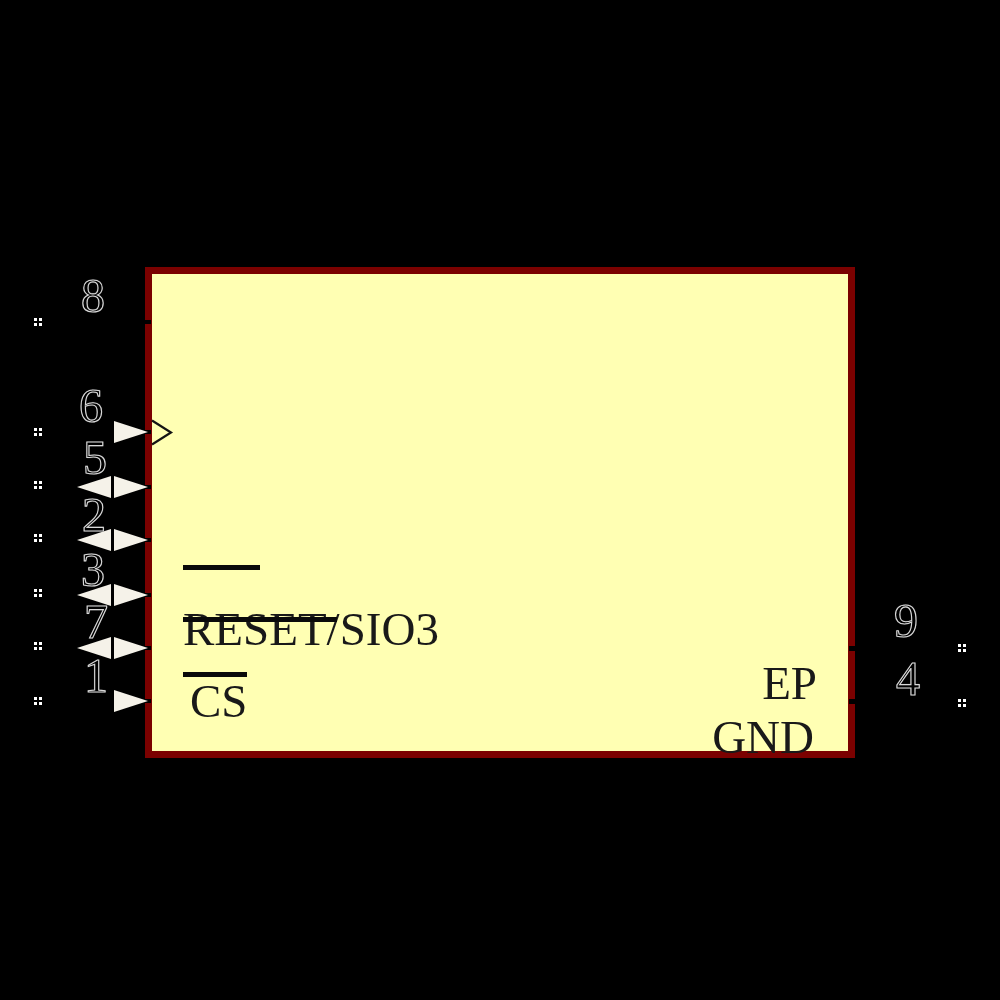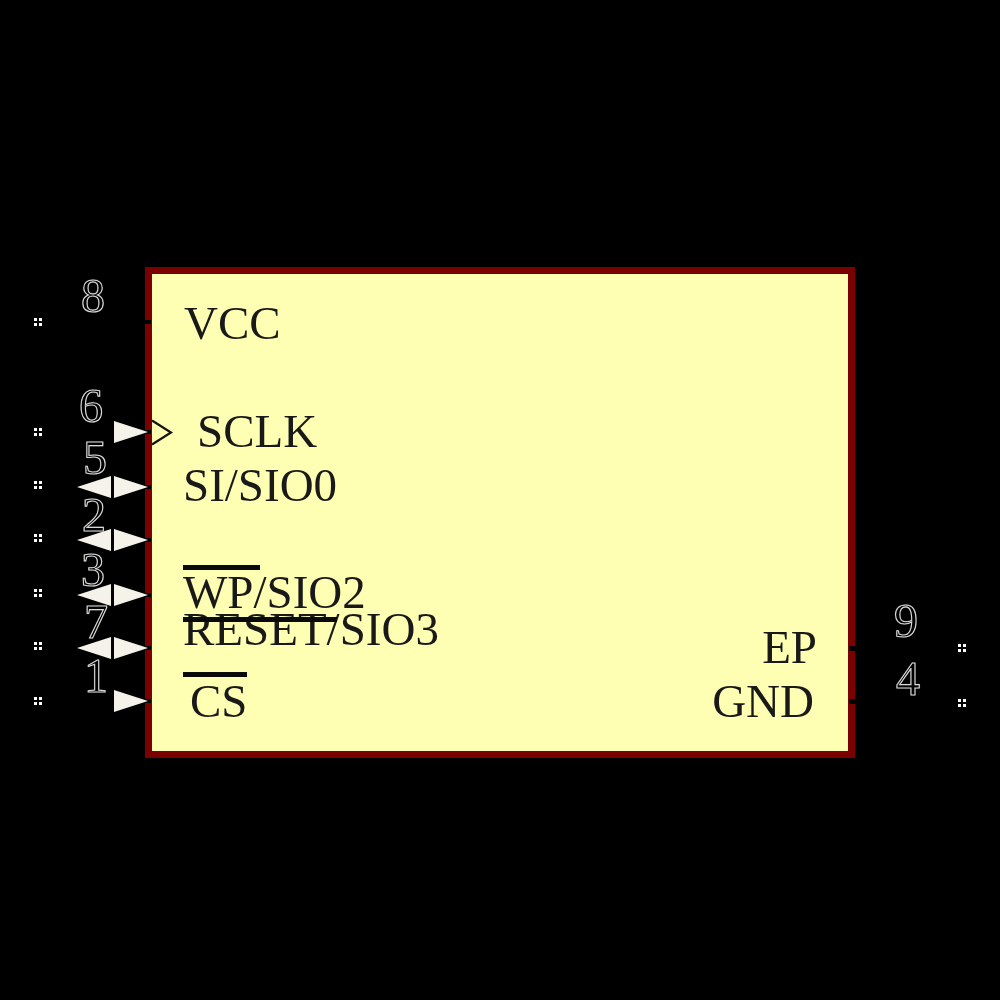--- a/index.html
+++ b/index.html
@@ -18,21 +18,21 @@
     background:#ffffb3;
     border:7px solid #7b0100;
   }
   .lbl{
     position:absolute;
     transform:translateY(-50%);
     font-size:47px;line-height:1;
     color:#191919;
     white-space:nowrap;
   }
-  .lbl.right{text-align:left;}
+  .lbl.right{text-align:left;margin-top:36px;}
   .num{
     position:absolute;
     transform:translate(-50%,-50%);
     font-size:48px;line-height:1;
     color:#000;
     -webkit-text-stroke:1.1px #d9d9d9;
     text-shadow:0 0 1px rgba(255,255,255,0.85);
   }
   .bar{
     position:absolute;
@@ -92,24 +92,20 @@
   <div class="tri-r" style="left:114px;top:529px"></div>
 
   <div class="tri-l" style="left:77px;top:584px"></div>
   <div class="tri-r" style="left:114px;top:584px"></div>
 
   <div class="tri-l" style="left:77px;top:637px"></div>
   <div class="tri-r" style="left:114px;top:637px"></div>
 
   <div class="tri-r" style="left:114px;top:690px"></div>
 
-  <div class="lbl" style="left:184px;top:323px">VCC</div>
-  <div class="lbl" style="left:197px;top:431px">SCLK</div>
-  <div class="lbl" style="left:183px;top:485px">SI/SIO0</div>
-  <div class="lbl" style="left:183px;top:592px">WP/SIO2</div>
   <div class="lbl" style="left:183px;top:629px">RESET/SIO3</div>
   <div class="lbl" style="left:190px;top:701px">CS</div>
   <div class="lbl right" style="right:183px;top:647px">EP</div>
   <div class="lbl right" style="right:186px;top:701px">GND</div>
 
   <div class="bar" style="left:183px;top:565px;width:77px"></div>
   <div class="bar" style="left:183px;top:617px;width:154px"></div>
   <div class="bar" style="left:183px;top:672px;width:64px"></div>
 
   <div class="num" style="left:93px;top:296px">8</div>

